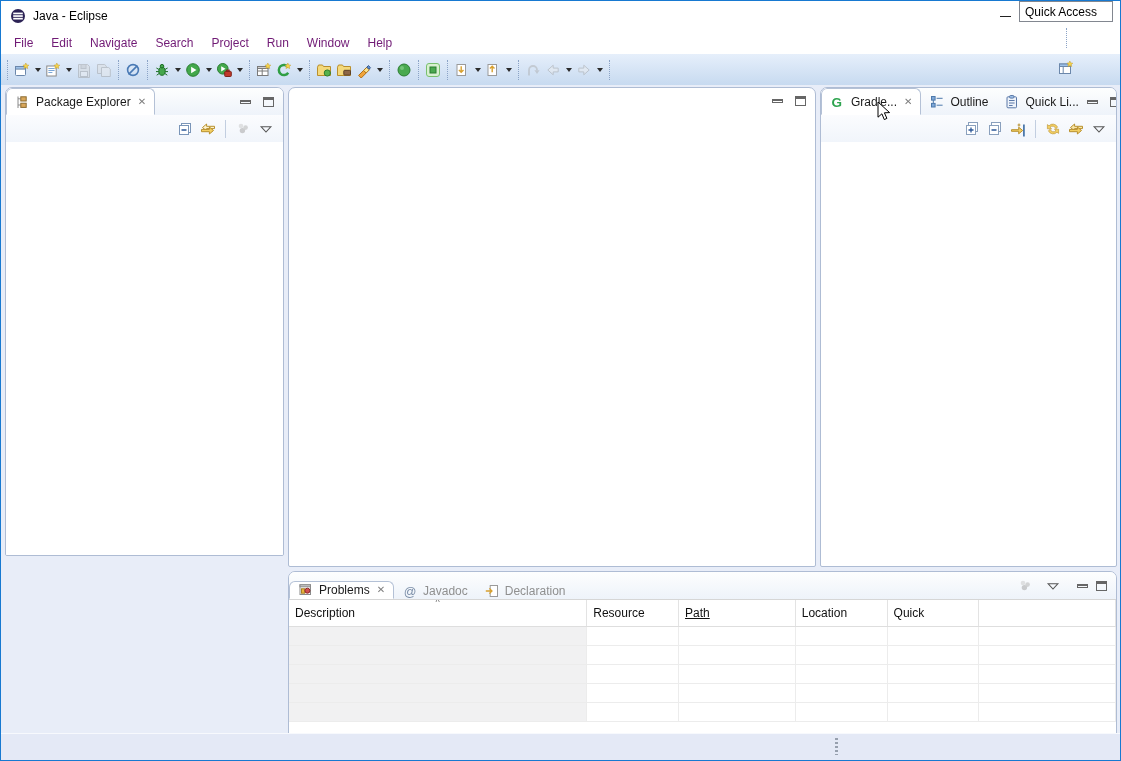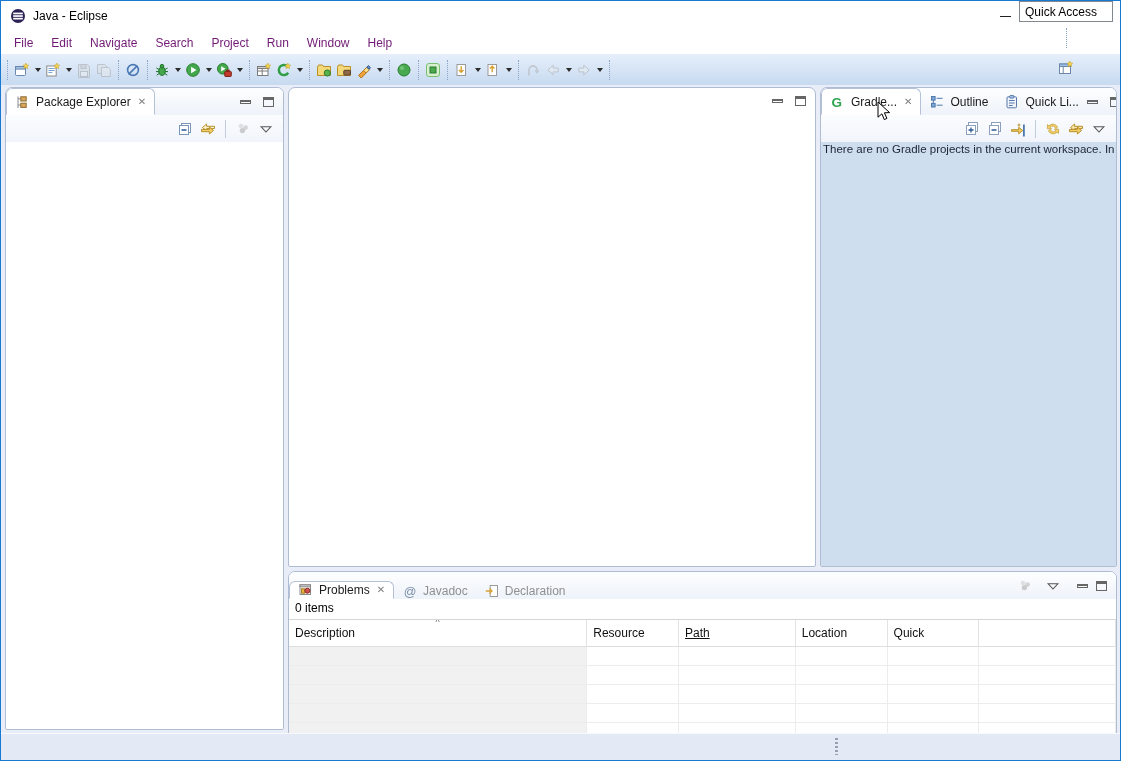--- a/index.html
+++ b/index.html
@@ -28,21 +28,21 @@
   .caret{width:0;height:0;border-left:3.5px solid transparent;border-right:3.5px solid transparent;border-top:4px solid #2b2b2b;margin:0 2px 0 3px;}
   .tsep{height:20px;border-left:1px dotted #8ba3c6;margin:0 4px;}
   .toolbar-right{margin-left:auto;display:flex;align-items:center;padding-right:7px;gap:6px;flex-direction:column;}
   .quick-access{width:82px;height:17px;border:1px solid #828790;background:#fff;padding:1px 5px;display:flex;align-items:center;color:#000;}
   .vsep{height:22px;border-left:1px solid #9eb2cc;}
   .persp-btn{display:flex;align-items:center;gap:5px;padding:2px 7px;border:1px solid #7da7d9;background:#d9e7f8;border-radius:3px;}
   .persp-open{padding:2px 3px;}
   
   .workbench{position:absolute;top:84px;left:0;right:0;bottom:26px;background:#e8edf8;}
   .panel{position:absolute;background:#fff;border:1px solid #aebcd4;border-radius:7px 7px 2px 2px;box-sizing:border-box;overflow:hidden;}
-  #panel-left{left:4px;top:2px;width:279px;height:643px;}
+  #panel-left{left:4px;top:2px;width:279px;height:469px;}
   #panel-editor{left:287px;top:2px;width:528px;height:480px;}
   #panel-right{left:819px;top:2px;width:297px;height:480px;}
   #panel-bottom{left:287px;top:486px;width:829px;height:164px;}
   .tabrow{height:27px;display:flex;align-items:stretch;background:linear-gradient(#fdfefe,#eef3fa);}
   .tab{display:flex;align-items:center;gap:5px;padding:0 8px;}
   .tab.active{background:#fff;border:1px solid #b4c1d6;border-bottom-color:#fff;border-radius:6px 6px 0 0;}
   .tab-label{white-space:nowrap;color:#1a1a1a;}
   .tab.dim .tab-label{color:#8f8f8f;}
   .tab-close{color:#7d7d7d;font-size:10px;margin-left:2px;line-height:1;}
   .panel-minmax{margin-left:auto;display:flex;align-items:center;gap:12px;padding-right:9px;}
@@ -479,21 +479,20 @@
             </span>
           </span>
           <span class="view-btn">
             <span class="icon16">
               <svg viewBox="0 0 16 16" xmlns="http://www.w3.org/2000/svg">
                 <path d="M3.2 5.8h9.6L8 11z" fill="none" stroke="#555" stroke-width="1.1"></path>
               </svg>
             </span>
           </span>
         </div>
-      <div class="gradle-content">There are no Gradle projects in the current workspace. In</div>
     </div>
 
     <div class="panel" id="panel-bottom">
       <div class="tabrow">
         <div style="display:flex;align-items:flex-end;">
             <div class="tab active">
               <span class="icon16">
                 <svg viewBox="0 0 16 16" xmlns="http://www.w3.org/2000/svg">
                   <rect x="2" y="2.8" width="10.5" height="9.7" fill="#fdfdfd" stroke="#8a8a8a"></rect>
                   <rect x="2" y="2.8" width="10.5" height="2" fill="#cfcfcf" stroke="#8a8a8a"></rect>
@@ -538,21 +537,20 @@
                   <svg viewBox="0 0 16 16" xmlns="http://www.w3.org/2000/svg">
                     <path d="M3.2 5.8h9.6L8 11z" fill="none" stroke="#555" stroke-width="1.1"></path>
                   </svg>
                 </span>
               </span>
             </span>
           <span class="g-min"></span>
           <span class="g-max"></span>
         </div>
       </div>
-      <div class="items-row">0 items</div>
       <div class="tbl-header">
           <div class="th" style="width: 299px;"><span>Description</span><span class="sort">^</span></div>
           <div class="th" style="width: 92px;"><span>Resource</span></div>
           <div class="th" style="width: 117px; text-decoration: underline;"><span>Path</span></div>
           <div class="th" style="width: 92px;"><span>Location</span></div>
           <div class="th" style="width: 92px;"><span>Quick</span></div>
           <div class="th" style="width: 137px;"><span></span></div>
         </div>
       <div class="tbl-body">
           <div class="tbl-row">

